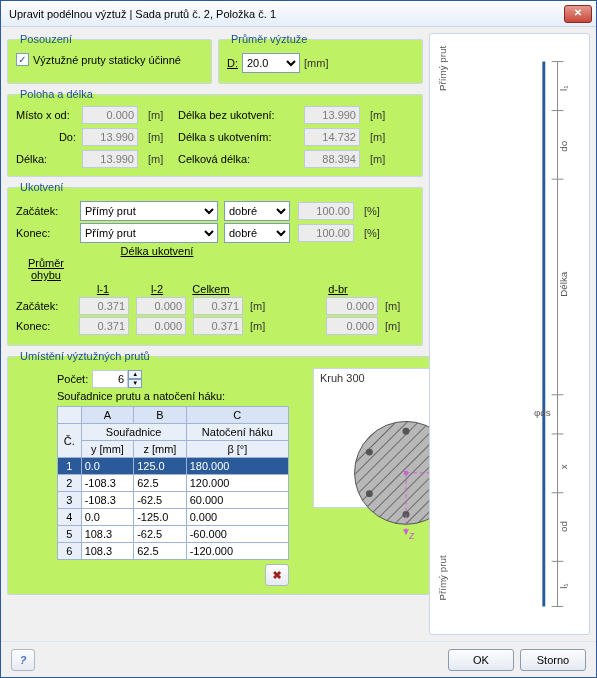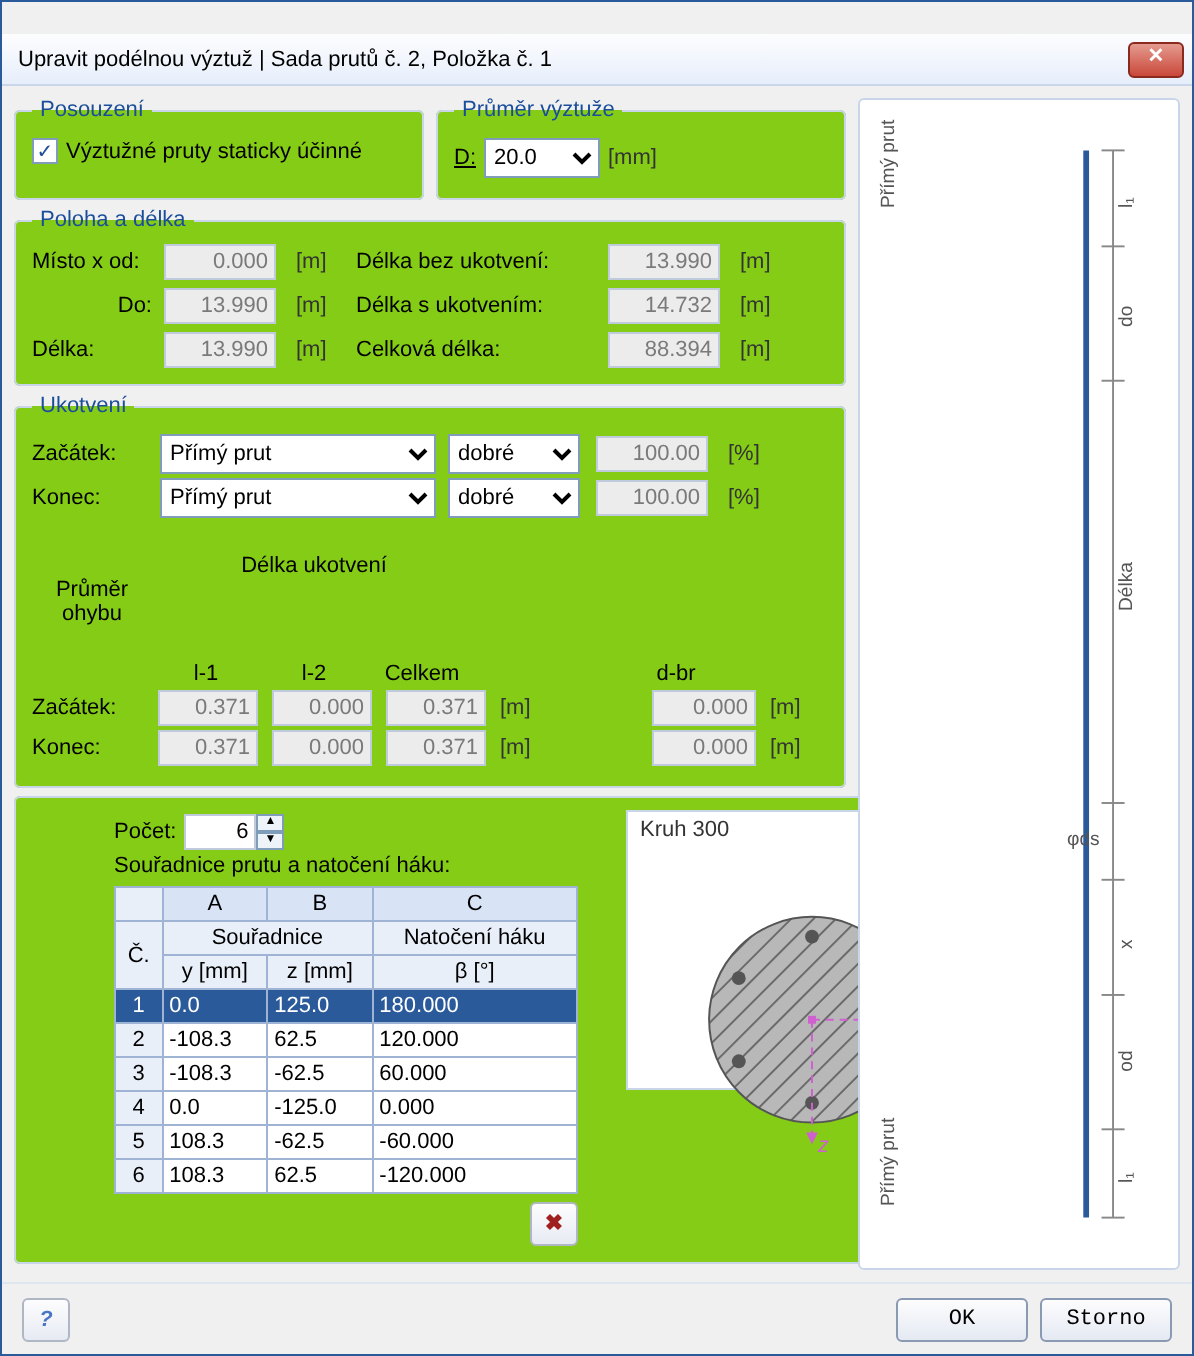--- a/index.html
+++ b/index.html
@@ -1,62 +1,62 @@
 <!DOCTYPE html>
 <html><head>
 <meta charset="utf-8">
 <style>
 * { box-sizing: border-box; font-family: Tahoma, Arial, sans-serif; font-size: 11px; }
 body { margin: 0; background: #fff; }
 .window { width: 597px; height: 678px; border: 1px solid #2a5a9a; background: #f0f0f0; display: flex; flex-direction: column; }
-.titlebar { height: 26px; background: linear-gradient(#fdfdfe,#e6eefb); display: flex; align-items: center; padding: 0 4px 0 8px; border-bottom: 1px solid #c9d6ea; margin-top: 16px; }
+.titlebar { height: 26px; background: linear-gradient(#fdfdfe,#e6eefb); display: flex; align-items: center; padding: 0 4px 0 8px; border-bottom: 1px solid #c9d6ea; }
 .titlebar .title { flex: 1; color: #000; }
 .closebtn { width: 28px; height: 18px; background: linear-gradient(#e59a8f,#c9483a); border: 1px solid #8a2a1f; border-radius: 3px; color: #fff; text-align: center; line-height: 14px; font-weight: bold; font-size: 10px; }
 .body { flex: 1; display: flex; padding: 6px; gap: 6px; }
 .leftcol { width: 416px; display: flex; flex-direction: column; gap: 4px; }
 .rightcol { flex: 1; border: 1px solid #c9d6ea; background: #fff; border-radius: 3px; position: relative; }
-fieldset { border: 1px solid #c9d6ea; border-radius: 3px; margin: 0; padding: 6px 8px 8px 8px; background: #84cc16; }
+fieldset { border: 1px solid #c9d6ea; border-radius: 3px; margin: 0; padding: 6px 8px 8px 8px; background: #bef264; }
 legend { color: #1a4e9a; padding: 0 4px; }
 .row { display: flex; align-items: center; gap: 4px; margin: 2px 0; }
 .lbl { color: #000; }
 .lblu { text-decoration: underline; text-decoration-style: solid; }
 input[type=text].val, .val { width: 56px; height: 18px; text-align: right; padding: 1px 3px; border: 1px solid #bfcadd; background: #fff; }
 .val.ro { background: #ececec; color: #7a7a7a; }
 .unit { color: #333; width: 40px; }
 select { height: 20px; border: 1px solid #7f9db9; background: #fff; }
 .checkbox { width: 13px; height: 13px; border: 1px solid #7f9db9; background: #fff; display: inline-flex; align-items: center; justify-content: center; color: #1a4e9a; font-size: 10px; }
 .toprow { display: flex; gap: 6px; }
 .toprow fieldset { flex: 1; }
 .diam select { width: 58px; }
 .grid2 { display: grid; grid-template-columns: 60px 60px 24px 120px 60px 24px; row-gap: 4px; column-gap: 6px; align-items: center; }
 .grid2 .r { text-align: right; }
 .anch-head { display: grid; grid-template-columns: 60px 140px 70px 100px; text-align: center; margin-bottom: 2px; }
 .anch-row { display: grid; grid-template-columns: 60px 140px 70px 62px 24px; align-items: center; gap: 4px; margin: 2px 0; }
 .anch-row select:first-of-type { width: 138px; }
 .anch-row select:nth-of-type(2) { width: 66px; }
-.anch2-head { display: grid; grid-template-columns: 60px 54px 54px 54px 70px 60px; text-align: center; margin-top: 18px; }
+.anch2-head { display: grid; grid-template-columns: 60px 54px 54px 54px 70px 60px; text-align: center; margin-top: 2px; text-decoration: underline; }
 .anch2-row { display: grid; grid-template-columns: 60px 54px 54px 54px 26px 44px 56px 26px; align-items: center; gap: 3px; margin: 2px 0; }
 .place-body { display: flex; gap: 24px; margin-left: 41px; }
 .place-left { flex: 1; }
 .place-right { width: 186px; height: 140px; border: 1px solid #c9d6ea; background: #fff; position: relative; }
 .spinwrap { display: inline-flex; }
 .spin { width: 14px; display: flex; flex-direction: column; }
 .spin div { flex: 1; border: 1px solid #7f9db9; background: #eef2f9; font-size: 6px; text-align: center; line-height: 7px; }
 table.coord { border-collapse: collapse; margin-top: 4px; width: 232px; }
 table.coord th, table.coord td { border: 1px solid #9fb4d4; padding: 1px 3px; text-align: center; background: #fff; height: 17px; }
 table.coord th { background: #e9eff9; font-weight: normal; }
 table.coord .colhead { background: #d8e4f5; }
 table.coord td.num { text-align: left; }
 table.coord tr.sel td { background: #2a5a9a; color: #fff; }
 table.coord tr.sel td.rh { background: #2a5a9a; color:#fff; }
 table.coord td.rh { background: #e9eff9; }
 .delbtn { width: 24px; height: 22px; border: 1px solid #b0b7c4; background: linear-gradient(#fdfdfe,#e6eaf2); border-radius: 3px; color: #a02020; font-weight: bold; margin-top: 4px; float: right; text-align:center; line-height:20px;}
 .footer { height: 36px; display: flex; align-items: center; padding: 0 10px; gap: 6px; border-top: 1px solid #dfe6f0; }
 .footer .spacer { flex: 1; }
-.btn { min-width: 66px; height: 22px; border: 1px solid #8a9ab3; background: linear-gradient(#fdfdfe,#e4e9f2); border-radius: 3px; padding: 0 10px; font-family: Liberation Mono, monospace; }
+.btn { min-width: 66px; height: 22px; border: 1px solid #8a9ab3; background: linear-gradient(#fdfdfe,#e4e9f2); border-radius: 3px; padding: 0 10px; }
 .helpbtn { width: 24px; height: 22px; border: 1px solid #b0b7c4; background: linear-gradient(#fdfdfe,#e6eaf2); border-radius: 3px; color: #4a74c4; font-style: italic; font-weight: bold; text-align:center; line-height:20px;}
 
 .cs-title { position: absolute; top: 3px; left: 6px; color: #333; }
 
 .diag { position: absolute; inset: 6px; }
 .diag svg { width: 100%; height: 100%; }
 .vlabel { font-size: 10px; fill: #555; }
 </style>
 </head>
 <body>
@@ -159,20 +159,21 @@
           <input class="val ro" style="width: 50px;" readonly="" value="0.000">
           <input class="val ro" style="width: 50px;" readonly="" value="0.371">
           <span class="unit">[m]</span>
           <span></span>
           <input class="val ro" style="width: 52px;" readonly="" value="0.000">
           <span class="unit">[m]</span>
         </div>
       </fieldset>
 
       <fieldset>
+        <legend>Umístění výztužných prutů</legend>
         <div class="place-body">
           <div class="place-left">
             <div class="row">
               <span class="lbl">Počet:</span>
               <span class="spinwrap">
                 <input class="val" style="width: 36px; text-align: right;" value="6">
                 <span class="spin">
                     <div>▲</div>
                     <div>▼</div>
                   </span>

